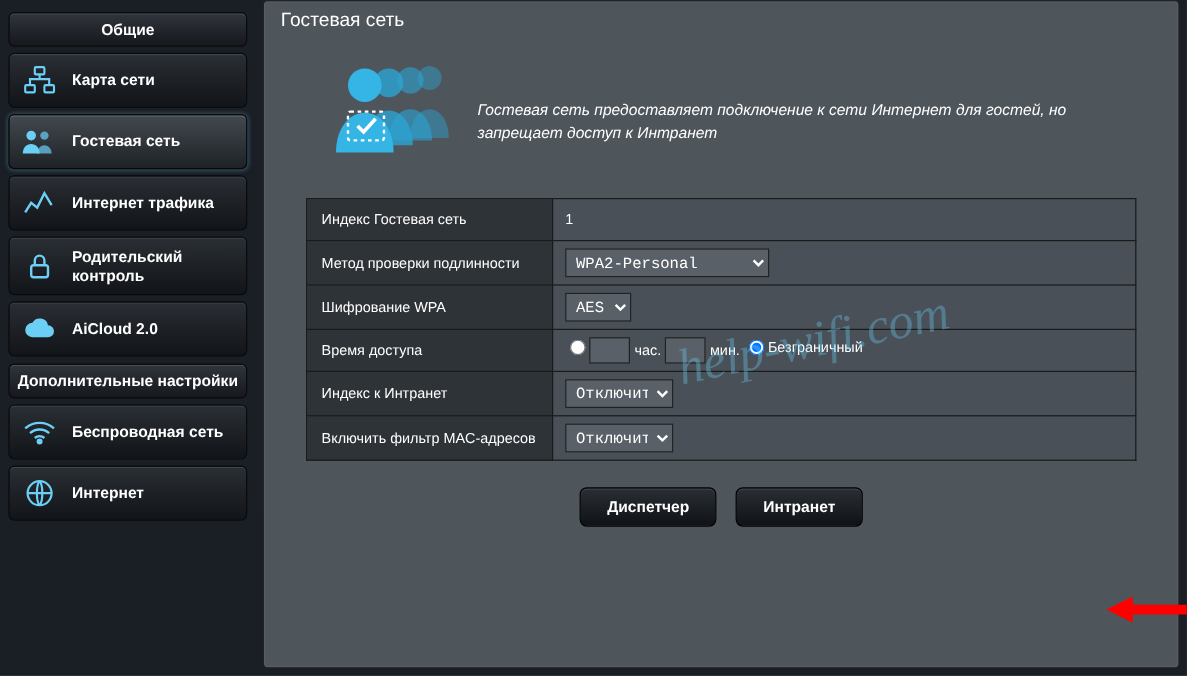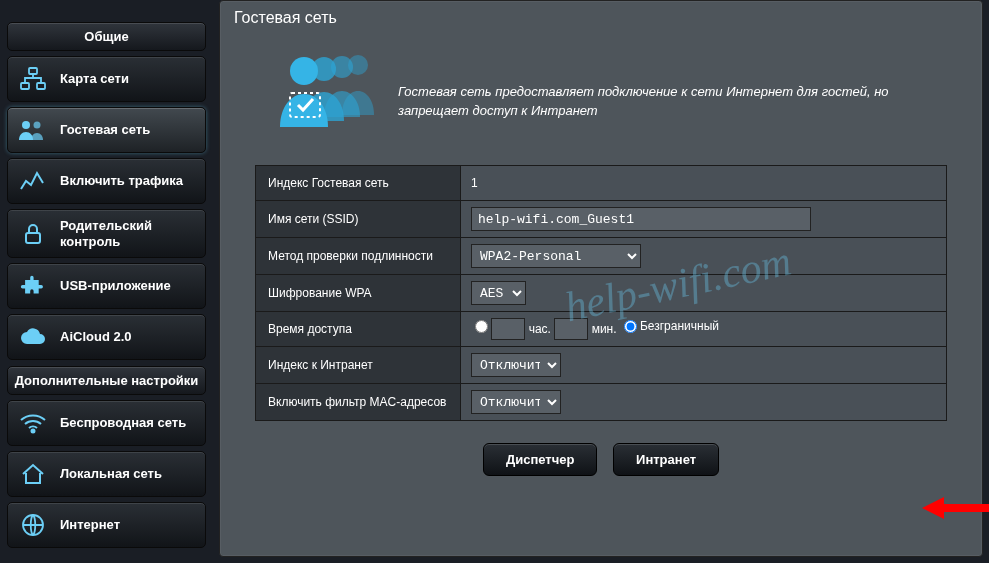--- a/index.html
+++ b/index.html
@@ -9,21 +9,21 @@
     font-family: Arial, sans-serif;
     font-size: 13px;
     color: #fff;
     overflow: hidden;
     position: relative;
   }
   .layout { display: flex; height: 100%; }
   .sidebar {
     width: 213px;
     flex-shrink: 0;
-    padding: 16px 7px;
+    padding: 4px 7px;
   }
   .side-header {
     background: linear-gradient(to bottom, #30353c, #15181d);
     border: 1px solid #0a0a0a;
     border-radius: 5px;
     text-align: center;
     padding: 6px 0;
     font-weight: bold;
     color: #fff;
     font-size: 13px;
@@ -209,43 +209,35 @@
     </div>
 
     <div class="side-item">
       <span class="side-icon">
         <svg width="28" height="24" viewBox="0 0 28 24">
             <g fill="none" stroke="#6ccff6" stroke-width="2">
               <path d="M2 20l5-8 5 4 6-12 6 10"></path>
             </g>
           </svg>
       </span>
-      <span class="side-label">Включить трафика</span>
+      <span class="side-label">Интернет трафика</span>
     </div>
 
     <div class="side-item">
       <span class="side-icon">
         <svg width="24" height="24" viewBox="0 0 24 24">
             <g fill="none" stroke="#6ccff6" stroke-width="2">
               <rect x="5" y="11" width="14" height="10" rx="2"></rect>
               <path d="M8 11V7a4 4 0 018 0v4"></path>
             </g>
           </svg>
       </span>
       <span class="side-label">Родительский контроль</span>
     </div>
 
-    <div class="side-item">
-      <span class="side-icon">
-        <svg width="26" height="24" viewBox="0 0 26 24">
-            <path fill="#6ccff6" d="M4 6h6V3a2 2 0 014 0v3h6v6h3a2 2 0 010 4h-3v6h-6v-3a2 2 0 00-4 0v3H4v-6H1a2 2 0 010-4h3z" transform="scale(0.85) translate(2,1)"></path>
-          </svg>
-      </span>
-      <span class="side-label">USB-приложение</span>
-    </div>
 
     <div class="side-item">
       <span class="side-icon">
         <svg width="28" height="22" viewBox="0 0 28 22">
             <path fill="#6ccff6" d="M21 18H8a6 6 0 010-12 7 7 0 0113 2 5 5 0 010 10z"></path>
           </svg>
       </span>
       <span class="side-label">AiCloud 2.0</span>
     </div>
 
@@ -256,30 +248,20 @@
         <svg width="28" height="22" viewBox="0 0 28 22">
             <g fill="none" stroke="#6ccff6" stroke-width="2">
               <path d="M2 8a18 18 0 0124 0M6 12a12 12 0 0116 0M10 16a6 6 0 018 0"></path>
               <circle cx="14" cy="19" r="1.5" fill="#6ccff6"></circle>
             </g>
           </svg>
       </span>
       <span class="side-label">Беспроводная сеть</span>
     </div>
 
-    <div class="side-item">
-      <span class="side-icon">
-        <svg width="26" height="24" viewBox="0 0 26 24">
-            <g fill="none" stroke="#6ccff6" stroke-width="2">
-              <path d="M3 12L13 3l10 9M6 11v10h14V11"></path>
-            </g>
-          </svg>
-      </span>
-      <span class="side-label">Локальная сеть</span>
-    </div>
 
     <div class="side-item">
       <span class="side-icon">
         <svg width="26" height="26" viewBox="0 0 26 26">
             <g fill="none" stroke="#6ccff6" stroke-width="1.8">
               <circle cx="13" cy="13" r="10"></circle>
               <path d="M3 13h20M13 3c3 3 3 17 0 20M13 3c-3 3-3 17 0 20"></path>
             </g>
           </svg>
       </span>
@@ -317,24 +299,20 @@
         <div class="intro-text">Гостевая сеть предоставляет подключение к сети Интернет для гостей, но запрещает доступ к Интранет</div>
       </div>
 
       <table class="form-table">
         <tbody>
             <tr>
           <th>Индекс Гостевая сеть</th>
           <td>1</td>
         </tr>
         <tr>
-          <th>Имя сети (SSID)</th>
-          <td><input class="txt-input wide" value="help-wifi.com_Guest1" style=""></td>
-        </tr>
-        <tr>
           <th>Метод проверки подлинности</th>
           <td><select class="sel med"><option>WPA2-Personal</option></select></td>
         </tr>
         <tr>
           <th>Шифрование WPA</th>
           <td><select class="sel sm"><option>AES</option></select></td>
         </tr>
         <tr>
           <th>Время доступа</th>
           <td>

